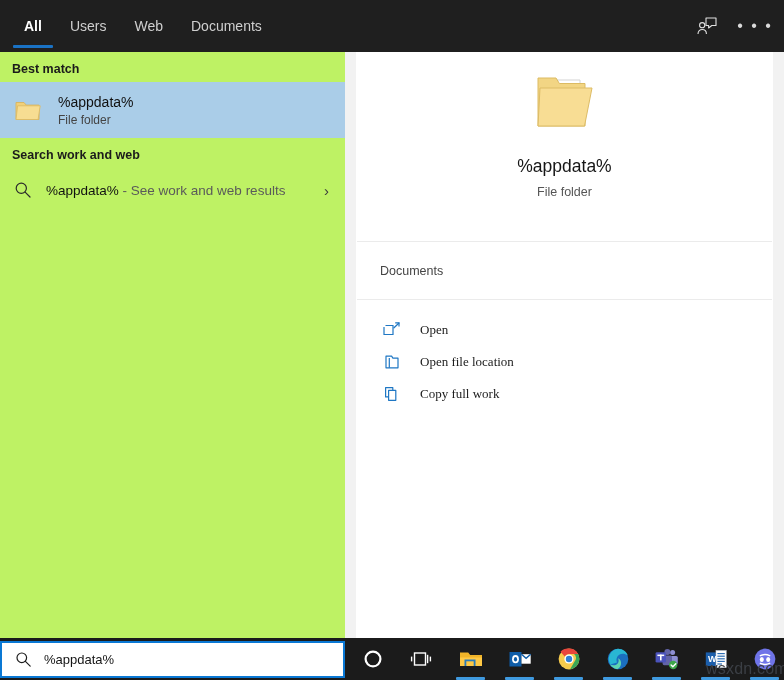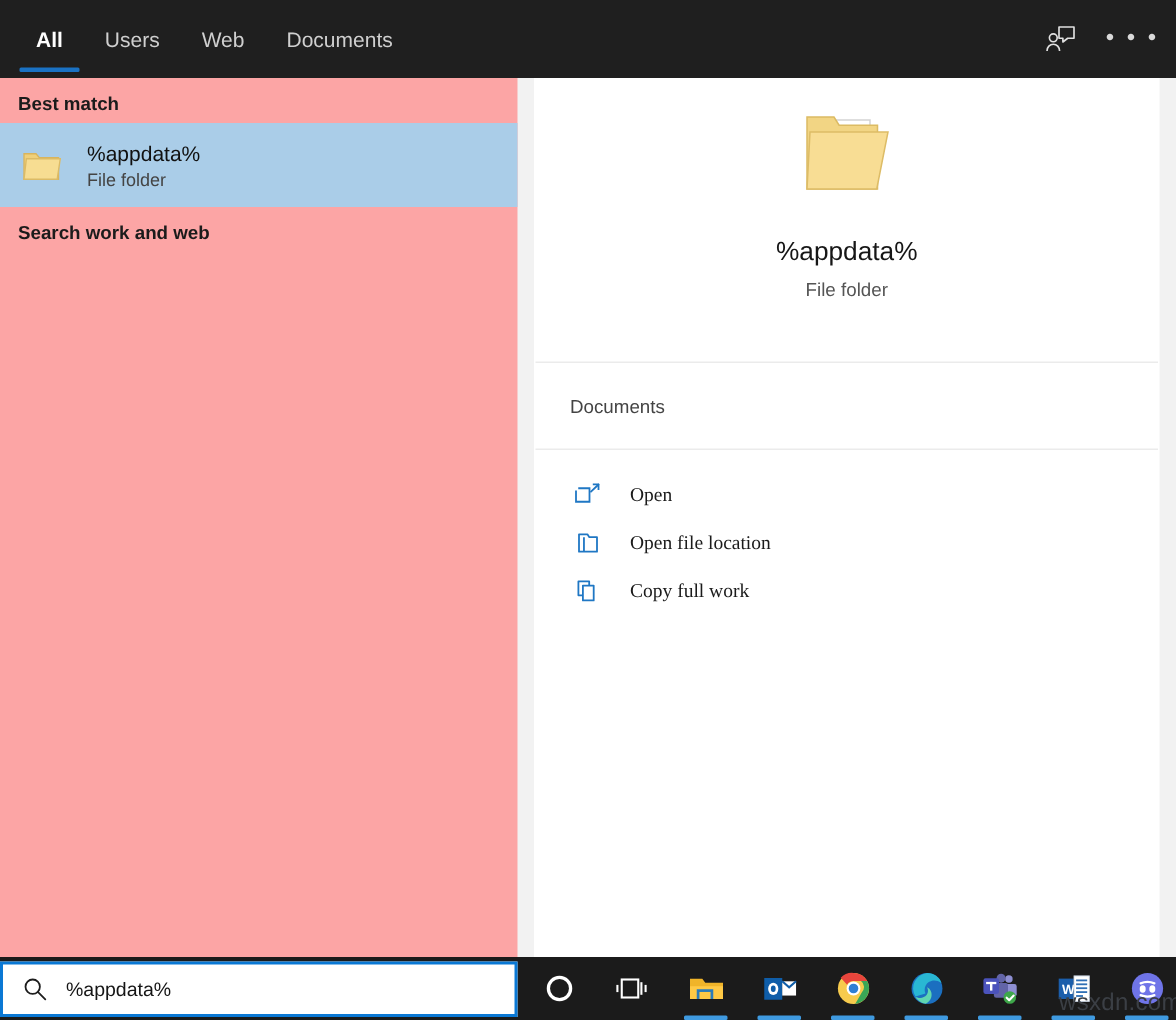--- a/index.html
+++ b/index.html
@@ -92,21 +92,21 @@
     line-height: 1;
     color: #d9d9d9;
   }
 
   
   #left-pane {
     position: absolute;
     left: 0; top: 52px;
     width: 345px;
     height: 586px;
-    background: #fca5a5;
+    background: #bef264;
   }
   .section-header {
     padding: 10px 12px 6px 12px;
     font-size: 12.5px;
     font-weight: bold;
     color: #1b1b1b;
   }
   .result-row {
     display: flex;
     align-items: center;
@@ -351,20 +351,32 @@
         </svg>
       </div>
       <div class="result-text">
         <div class="result-title">%appdata%</div>
         <div class="result-sub">File folder</div>
       </div>
     </div>
 
     <div class="section-header">Search work and web</div>
 
+    <div class="web-row">
+      <div class="web-icon">
+        <svg width="18" height="18" viewBox="0 0 18 18">
+          <circle cx="7.3" cy="7.3" r="5.1" fill="none" stroke="#2b2b2b" stroke-width="1.2"></circle>
+          <line x1="11.1" y1="11.1" x2="16" y2="16" stroke="#2b2b2b" stroke-width="1.2" stroke-linecap="round"></line>
+        </svg>
+      </div>
+      <div class="web-label">
+        <span>%appdata%</span><span class="muted"> - See work and web results</span>
+      </div>
+      <div class="web-chevron">›</div>
+    </div>
 
   </div>
 
   <div id="preview-pane">
 
     <div id="preview-hero">
       <div>
         <svg width="74" height="66" viewBox="0 0 74 66">
           <path d="M22 6h30v44H22z" fill="#ffffff" stroke="#d3d3d3" stroke-width="1"></path>
           <rect x="26" y="12" width="22" height="1.6" fill="#b9cbdc"></rect>

